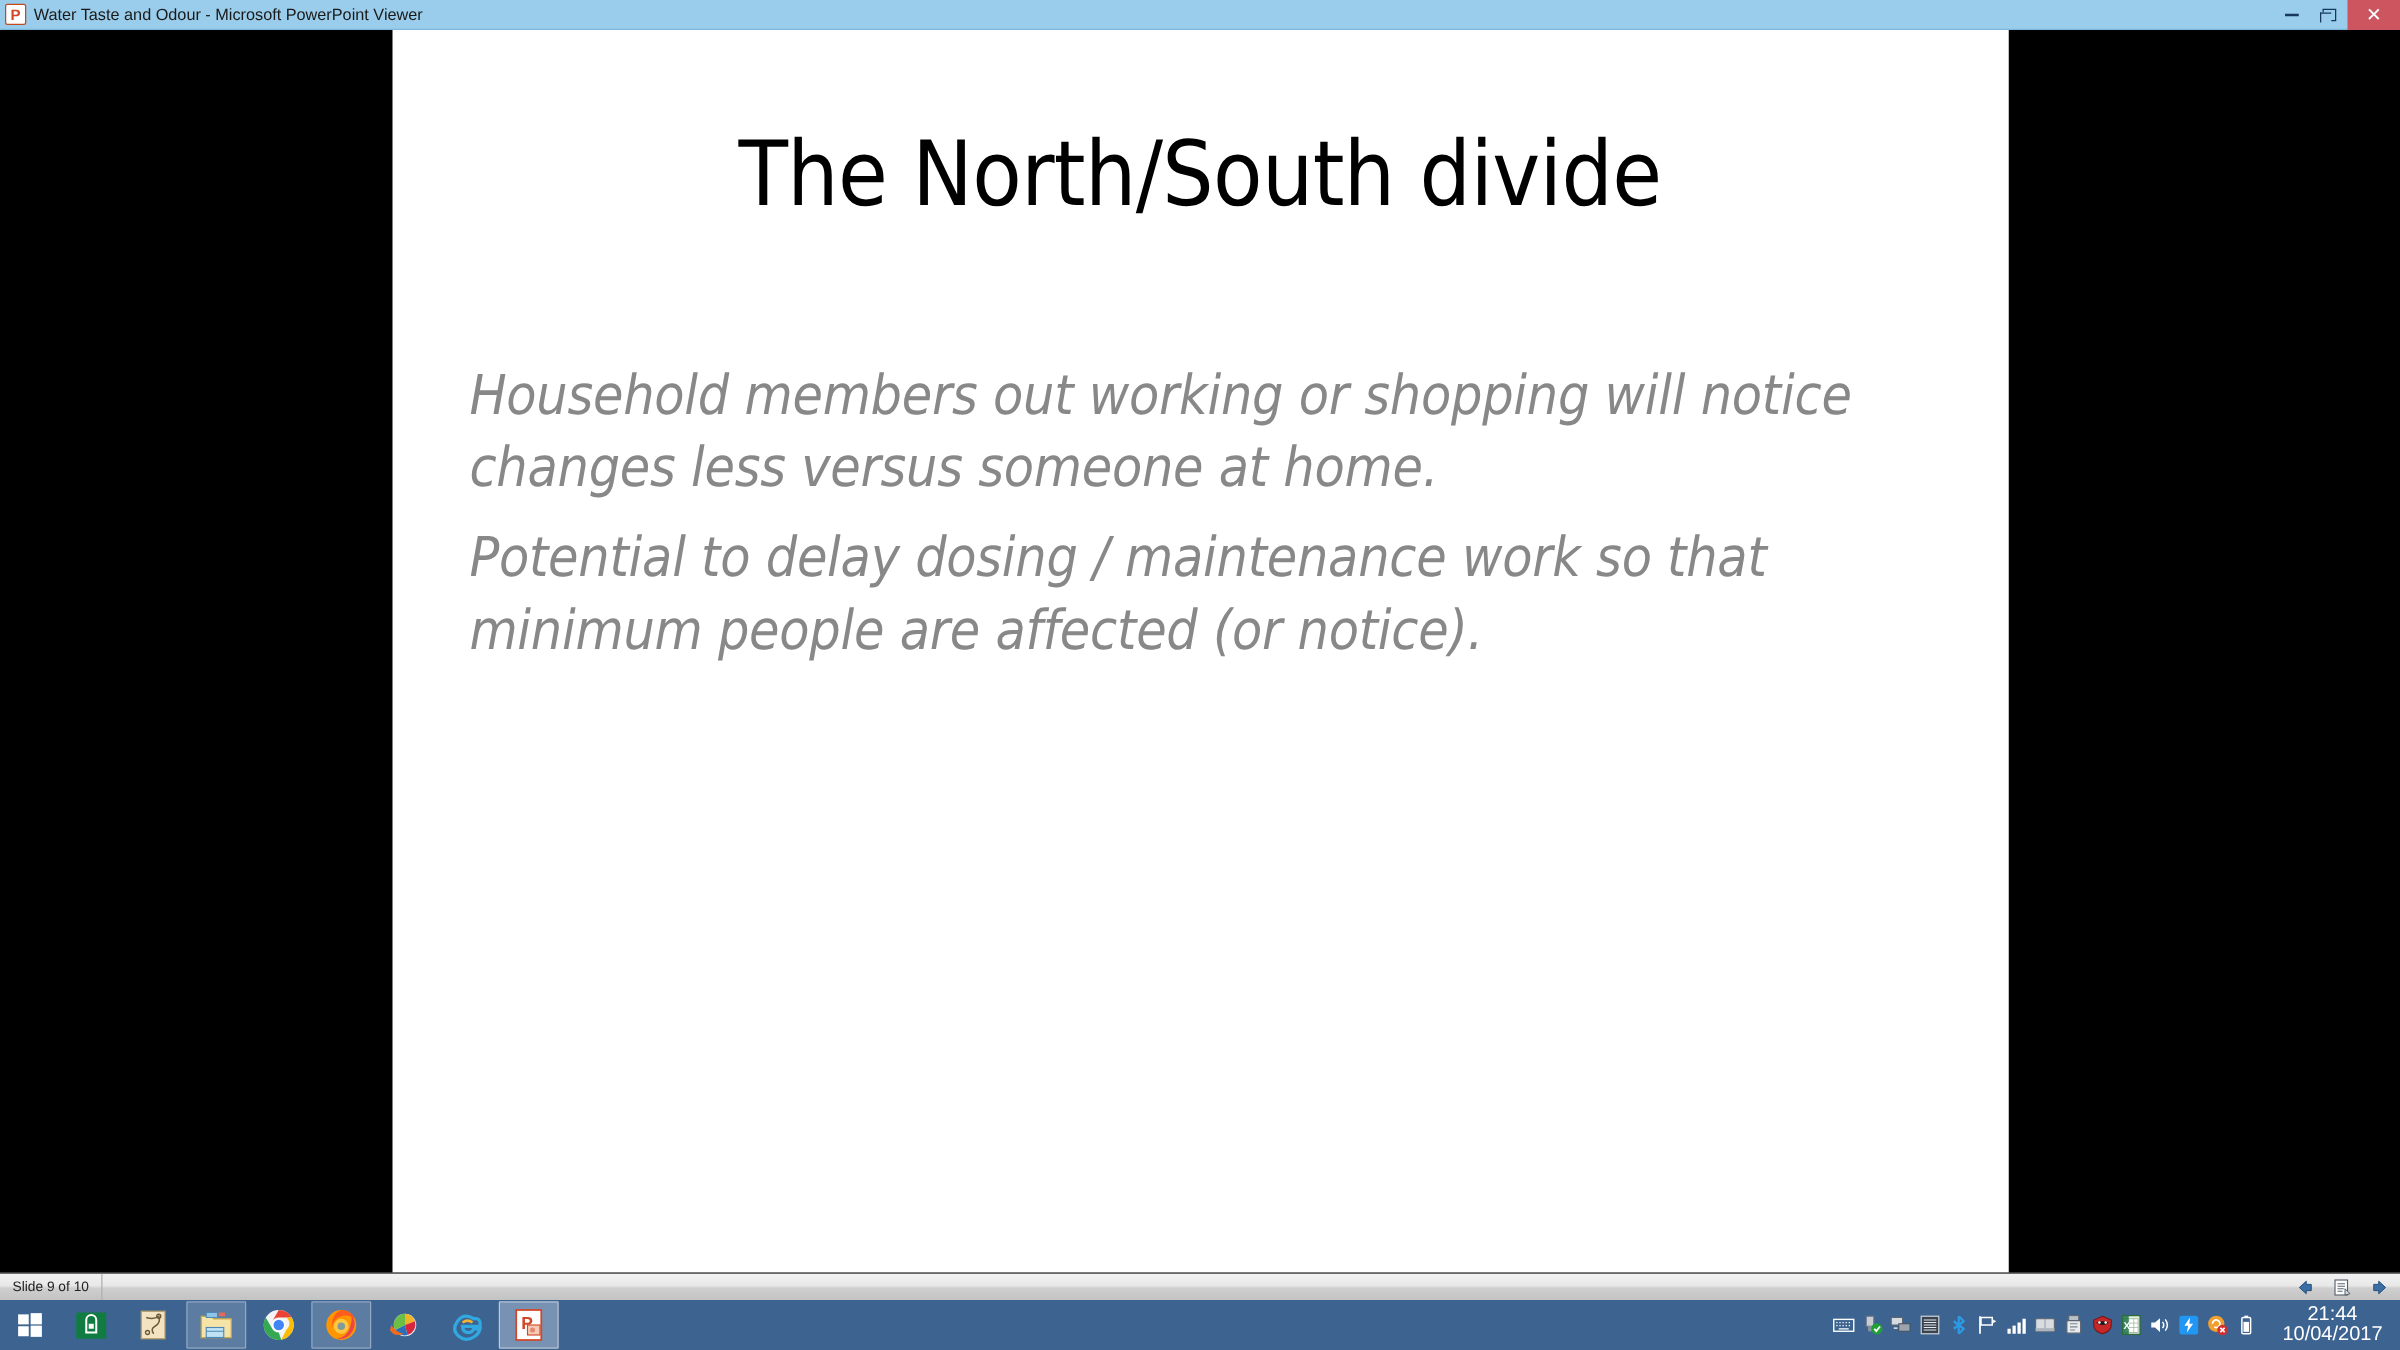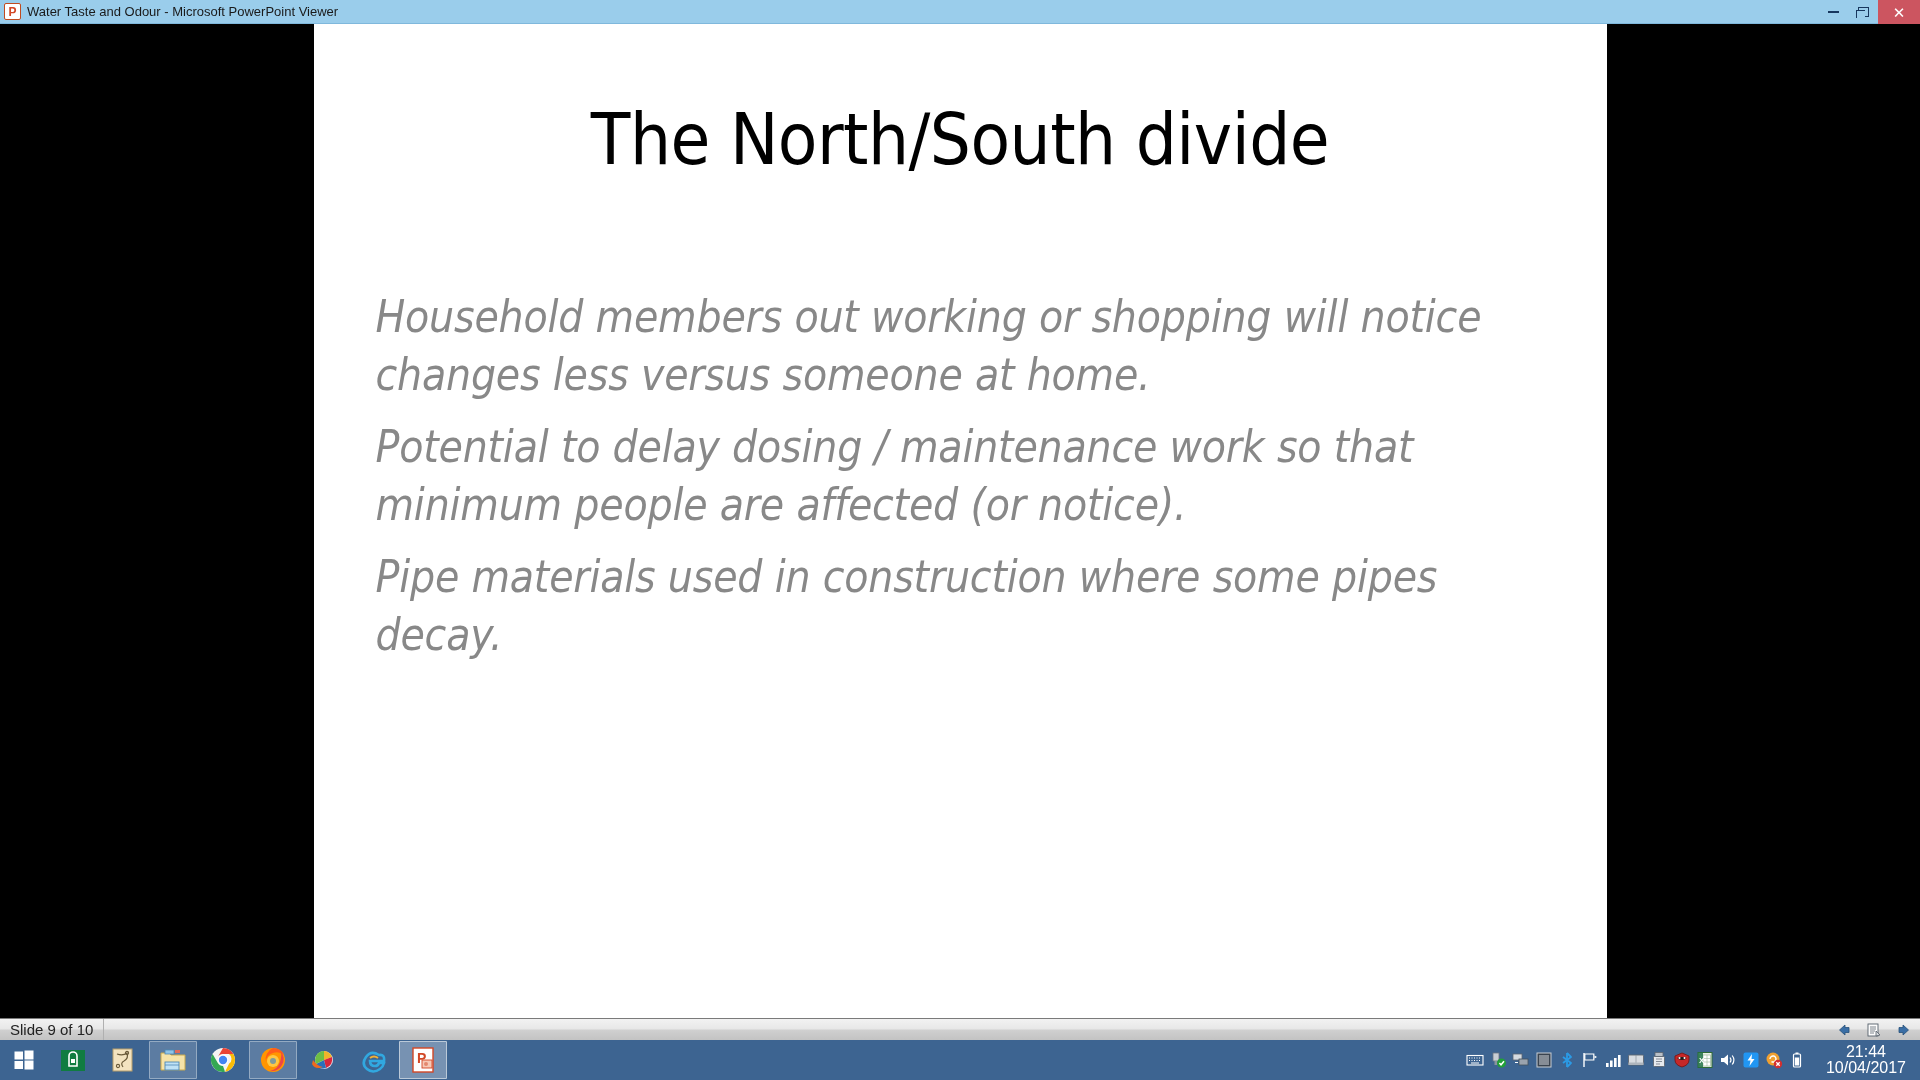--- a/index.html
+++ b/index.html
@@ -93,21 +93,21 @@
     margin-bottom:14px;
     letter-spacing:-0.2px;
   }
 
   
   #status-bar {
     flex:0 0 22px; height:22px;
     background:linear-gradient(to bottom,#F2F2F2 0%,#E8E8E8 45%,#CFCFCF 55%,#C3C3C3 100%);
     border-top:1px solid #7a7a7a;
     display:flex; align-items:center;
-    font-size:15px; color:#222;
+    font-size:11px; color:#222;
     position:relative;
   }
   #slide-counter {
     padding:0 10px; height:22px; line-height:22px;
     border-right:1px solid #b0b0b0;
   }
   #status-right {
     position:absolute; right:8px; top:0; height:22px;
     display:flex; align-items:center; gap:14px;
   }
@@ -172,21 +172,20 @@
       <div class="win-btn close">✕</div>
     </div>
   </div>
 
   <div id="viewer-area">
     <div id="slide">
       <div id="slide-title">The North/South divide</div>
       <div id="slide-body">
         <div class="bullet">Household members out working or shopping will notice changes less versus someone at home.</div>
         <div class="bullet">Potential to delay dosing / maintenance work so that minimum people are affected (or notice).</div>
-        <div class="bullet">Pipe materials used in construction where some pipes decay.</div>
       </div>
     </div>
   </div>
 
   <div id="status-bar">
     <div id="slide-counter">Slide 9 of 10</div>
     <div id="status-right">
       <span>
         <svg class="status-icon" viewBox="0 0 16 16">
           <path d="M9 3 L3.5 8 L9 13 L9 10.5 L13 10.5 L13 5.5 L9 5.5 Z" fill="#3A6EA5" stroke="#27507A" stroke-width="0.8"></path>

